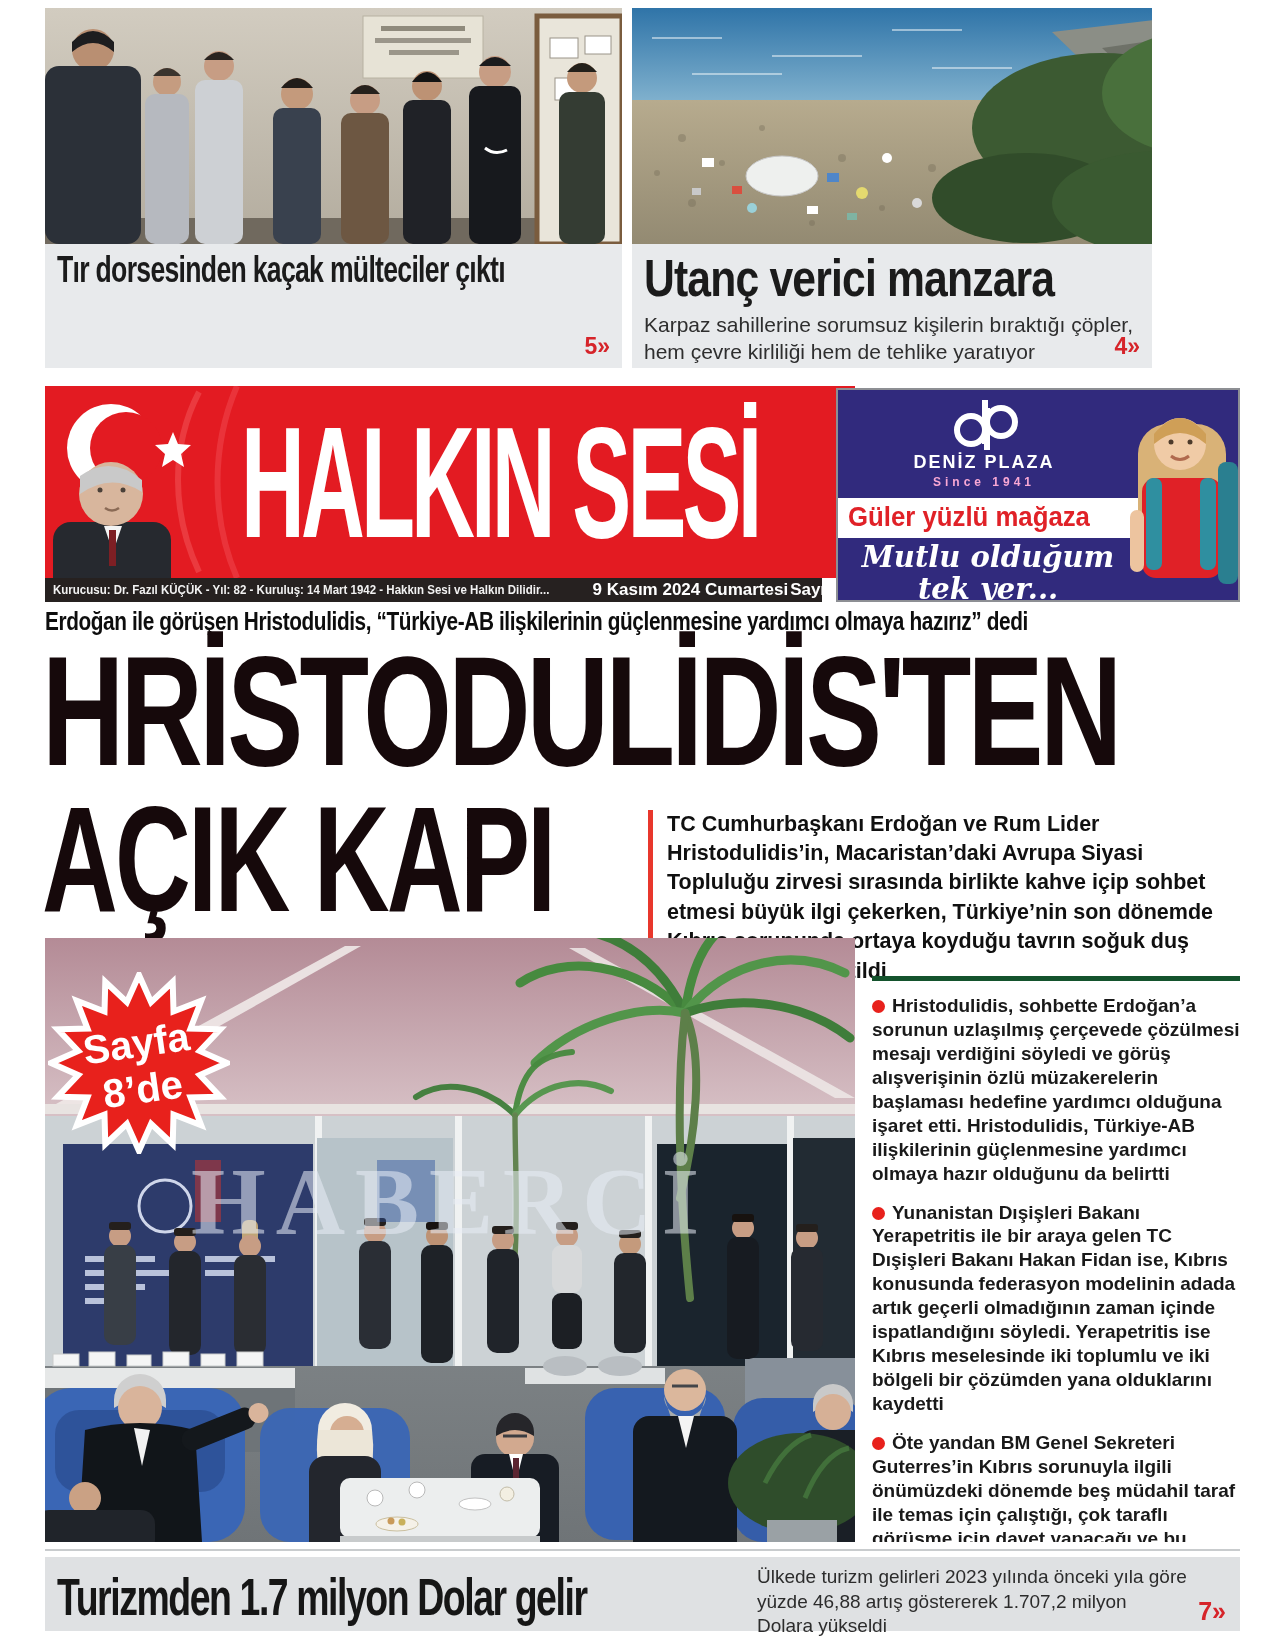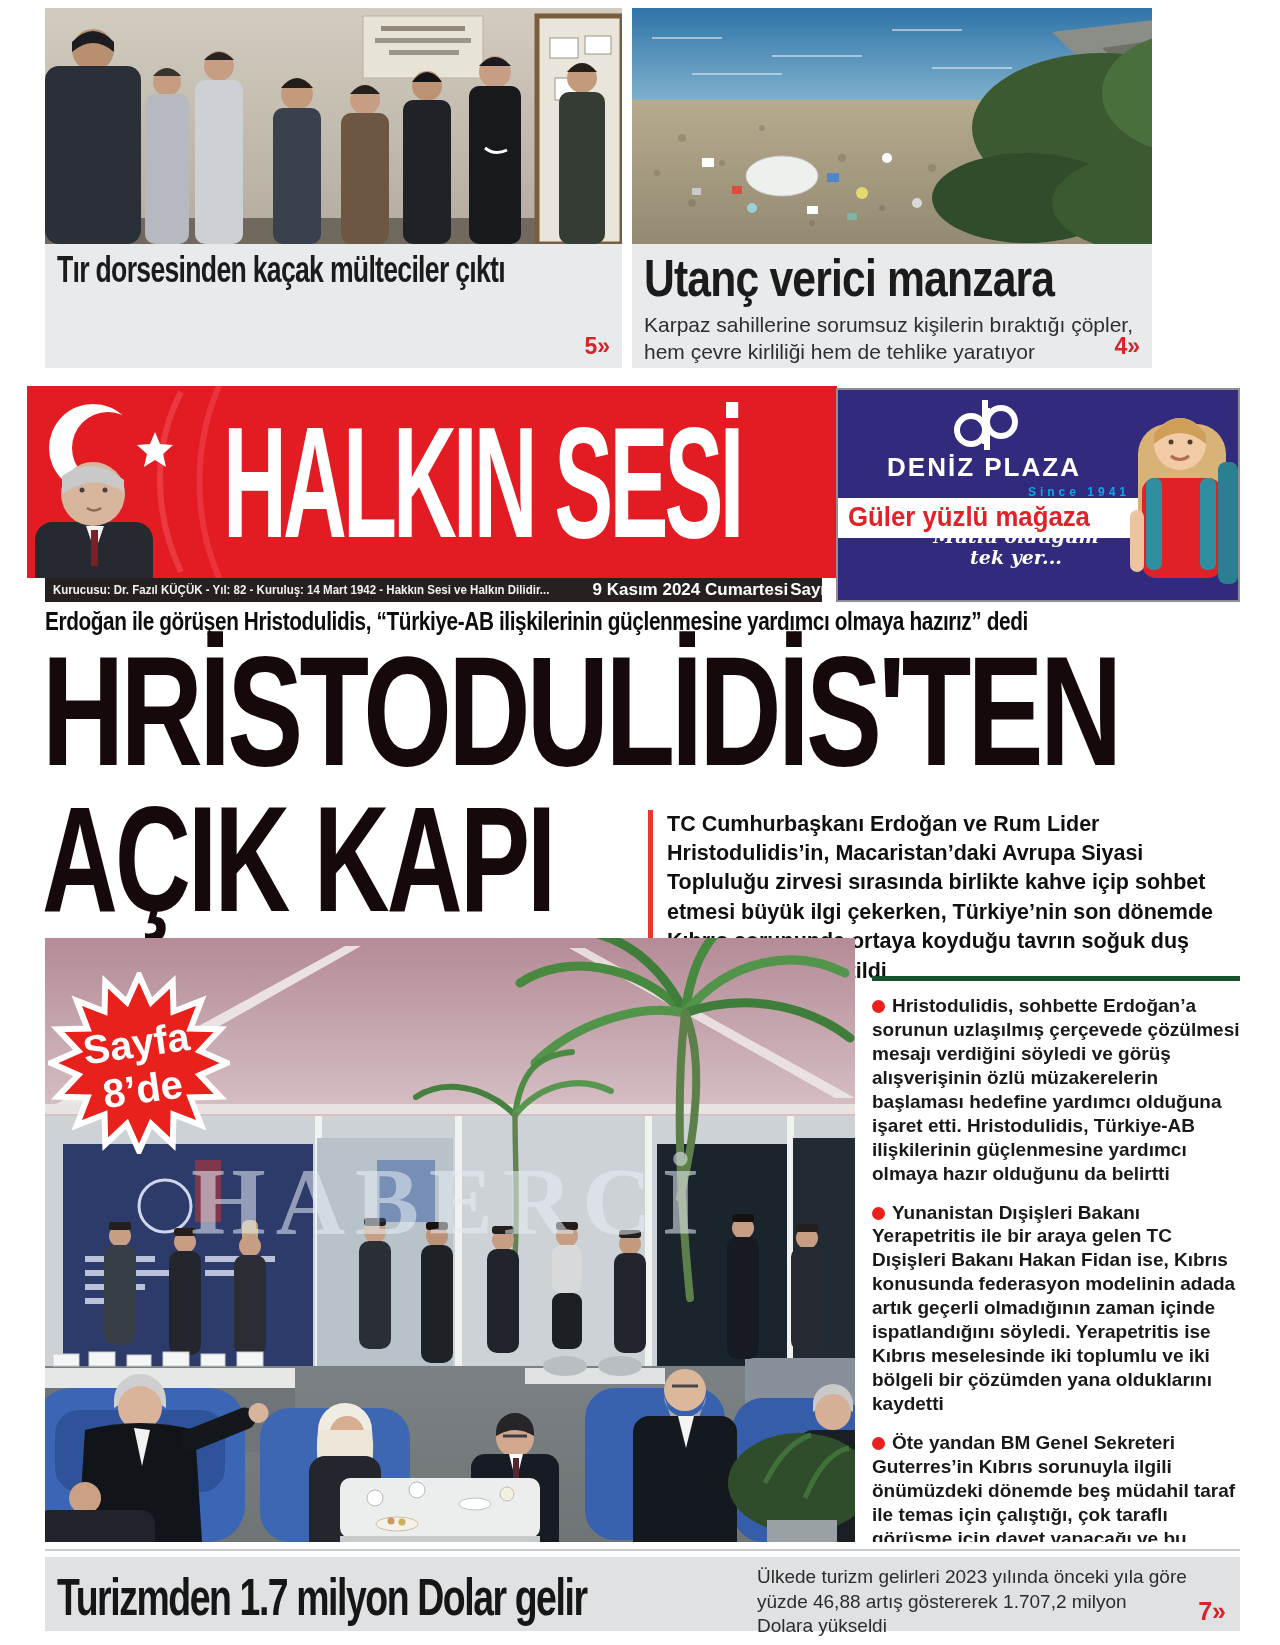--- a/index.html
+++ b/index.html
@@ -15,40 +15,40 @@
   .story .photo{width:100%;height:236px;overflow:hidden;}
   .story-text{position:relative;padding:6px 12px 4px 12px;height:112px;}
   .story-head{margin:0;font-weight:bold;color:#1b1b1b;white-space:nowrap;
               transform-origin:0 50%;line-height:1.08;}
   .story-left .story-head{font-size:37px;transform:scaleX(0.72);letter-spacing:-1px;}
   .story-right .story-head{font-size:52px;transform:scaleX(0.82);letter-spacing:-1px;}
   .story-body{margin:6px 0 0 0;font-size:21px;line-height:1.26;color:#2e2e2e;}
   .page-ref{position:absolute;right:12px;bottom:6px;color:#d6242a;font-weight:bold;font-size:23px;}
 
   
-  .masthead{position:absolute;left:27px;top:386px;width:810px;height:192px;background:#e31b22;overflow:hidden;}
+  .masthead{position:absolute;left:45px;top:386px;width:810px;height:192px;background:#e31b22;overflow:hidden;}
   .mast-title{position:absolute;left:196px;top:10px;margin:0;color:#ffffff;font-weight:bold;
               font-size:158px;line-height:172px;letter-spacing:-7px;white-space:nowrap;
               transform:scaleX(0.56);transform-origin:0 0;}
   .black-bar{position:absolute;left:45px;top:578px;width:777px;height:24px;background:#262120;
              display:flex;justify-content:space-between;align-items:center;padding:0 8px;box-sizing:border-box;}
   .bar-info{color:#f2f2f2;font-weight:bold;font-size:12.5px;white-space:nowrap;transform:scaleX(.92);transform-origin:0 50%;}
   .bar-right{display:flex;gap:2px;color:#ffffff;font-weight:bold;font-size:17px;white-space:nowrap;}
 
   
   .ad{position:absolute;left:836px;top:388px;width:404px;height:214px;background:#312a7d;
       border:2px solid #8d8f94;box-sizing:border-box;overflow:hidden;}
   .ad-inner{position:absolute;left:0;top:4px;width:292px;text-align:center;}
-  .ad-brand{color:#fff;font-weight:bold;font-size:26px;letter-spacing:2px;margin-top:0px;}
-  .ad-since{color:#0ea5e9;font-weight:bold;font-size:12px;letter-spacing:4px;margin-top:2px;text-align:right;}
+  .ad-brand{color:#fff;font-weight:bold;font-size:18px;letter-spacing:2px;margin-top:0px;}
+  .ad-since{color:#f9a8d4;font-weight:bold;font-size:12px;letter-spacing:4px;margin-top:2px;}
   .ad-strip{position:absolute;left:0;top:108px;width:300px;background:#ffffff;padding:3px 6px 5px 10px;}
   .ad-strip span{color:#e02127;font-weight:bold;font-size:28px;white-space:nowrap;display:inline-block;
                  transform:scaleX(.92);transform-origin:0 50%;letter-spacing:0px;}
-  .ad-script{position:absolute;left:0;top:136px;width:300px;text-align:center;color:#fff;
-             font-family:"DejaVu Serif",serif;font-style:italic;font-weight:bold;font-size:19px;line-height:1.1;padding-left:28px;}
+  .ad-script{position:absolute;left:0;top:152px;width:300px;text-align:center;color:#fff;
+             font-family:"DejaVu Serif",serif;font-style:italic;font-weight:bold;font-size:29px;line-height:1.1;}
   .ad-girl{position:absolute;right:0;top:0;}
 
   
   .kicker{position:absolute;left:45px;top:606px;margin:0;font-size:26px;font-weight:bold;color:#0d0d0d;
           white-space:nowrap;transform:scaleX(0.80);transform-origin:0 0;letter-spacing:-0.5px;}
   .headline-1{position:absolute;left:42px;top:636px;margin:0;font-size:156px;line-height:150px;font-weight:bold;
               color:#16090b;letter-spacing:-5px;white-space:nowrap;transform:scaleX(0.73);transform-origin:0 0;}
   .headline-2{position:absolute;left:42px;top:786px;margin:0;font-size:150px;line-height:146px;font-weight:bold;
               color:#16090b;letter-spacing:-4px;white-space:nowrap;transform:scaleX(0.70);transform-origin:0 0;}
   .standfirst{position:absolute;left:648px;top:788px;width:575px;border-left:5px solid #e8372c;padding-left:14px;

